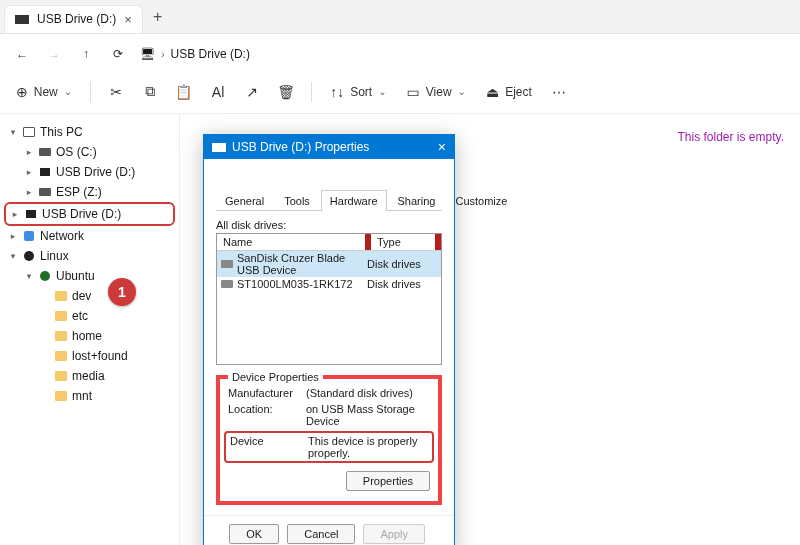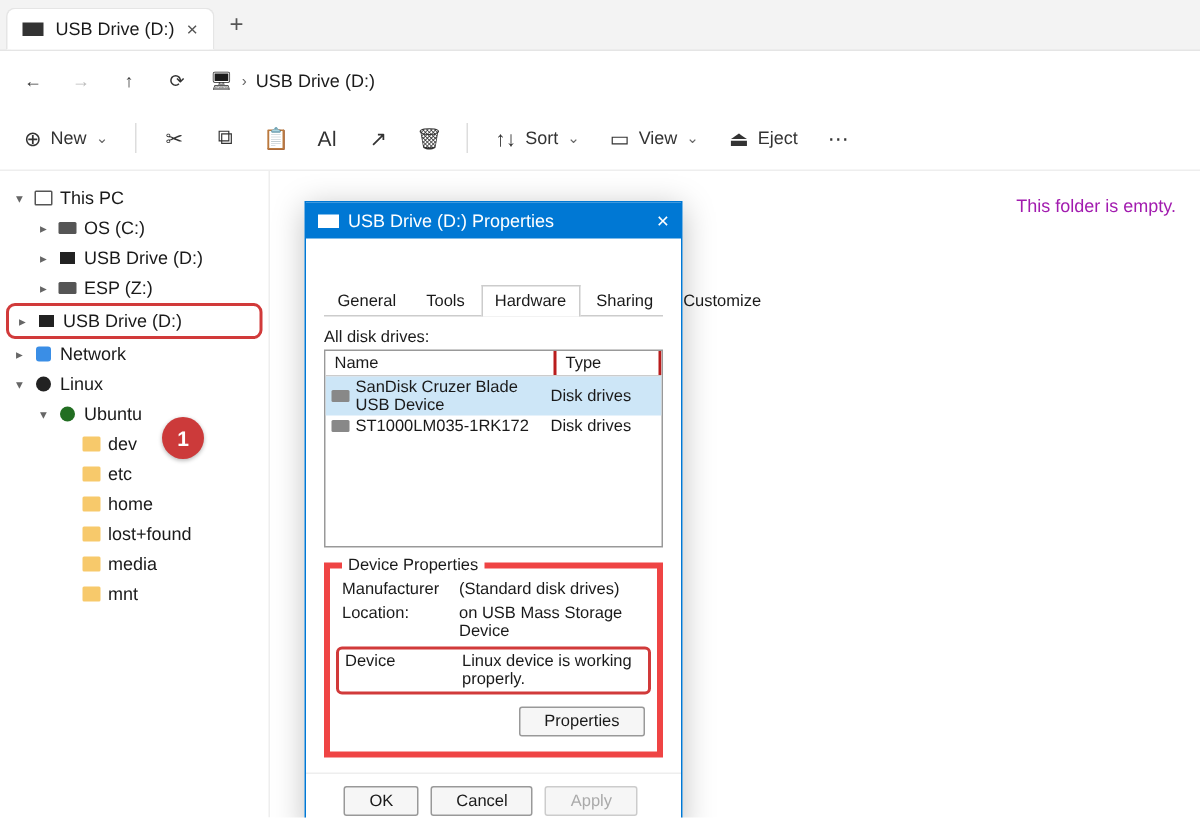--- a/index.html
+++ b/index.html
@@ -50,21 +50,21 @@
   .dlg { position:absolute; left:203px; top:134px; width:252px; background:#fff; border:1px solid #0078d4; box-shadow:0 4px 20px rgba(0,0,0,.25); }
   .dlg-title { background:#0078d4; color:#fff; display:flex; align-items:center; gap:6px; padding:4px 8px; font-size:12px; }
   .dlg-title .x { margin-left:auto; font-size:14px;}
   .dlg-body { padding:6px 12px 10px; font-size:11px;margin-top:24px; }
   .dlg-tabs { display:flex; gap:2px; border-bottom:1px solid #ccc; }
   .dlg-tab { padding:4px 8px; border:1px solid transparent; border-bottom:none; position:relative; top:1px; }
   .dlg-tab.active { border-color:#ccc; background:#fff; }
   .section-label { margin:8px 0 2px; }
   .drivelist { border:1px solid #999; height:132px; overflow:hidden; }
   .dl-head { display:flex; background:#fff; border-bottom:1px solid #ccc; }
-  .dl-head div { padding:2px 6px; border-right:2px solid #b91c1c; }
+  .dl-head div { padding:2px 6px; border-right:6px solid #b91c1c; }
   .dl-name { flex:1; } .dl-type { width:70px; }
   .dl-row { display:flex; padding:1px 4px; align-items:center; gap:4px; }
   .dl-row .dl-name { flex:1; } .dl-row .dl-type { width:70px; }
   .dl-row.sel { background:#cde6f7; }
   .hdd-ic { width:12px; height:8px; background:#888; border-radius:1px; display:inline-block; }
   .grp { border:4px solid #ef4444; padding:6px 8px 10px; margin-top:10px; position:relative; }
   .grp-title { position:absolute; top:-8px; left:8px; background:#fff; padding:0 4px; }
   .kv { display:flex; padding:2px 0; gap:8px; }
   .kv .k { width:70px; }
   .kv .v { flex:1; }
@@ -297,21 +297,21 @@
       <div class="kv">
         <div class="k">Manufacturer</div>
         <div class="v">(Standard disk drives)</div>
       </div>
       <div class="kv">
         <div class="k">Location:</div>
         <div class="v">on USB Mass Storage Device</div>
       </div>
       <div class="kv rowhl">
         <div class="k">Device</div>
-        <div class="v">Linux device is working properly.</div>
+        <div class="v">This device is properly properly.</div>
       </div>
       <div class="btn-right">
         <div class="btn"><span>Properties</span></div>
       </div>
     </div>
   </div>
   <div class="dlg-ftr">
     <div class="btn"><span>OK</span></div>
     <div class="btn"><span>Cancel</span></div>
     <div class="btn disabled"><span>Apply</span></div>

